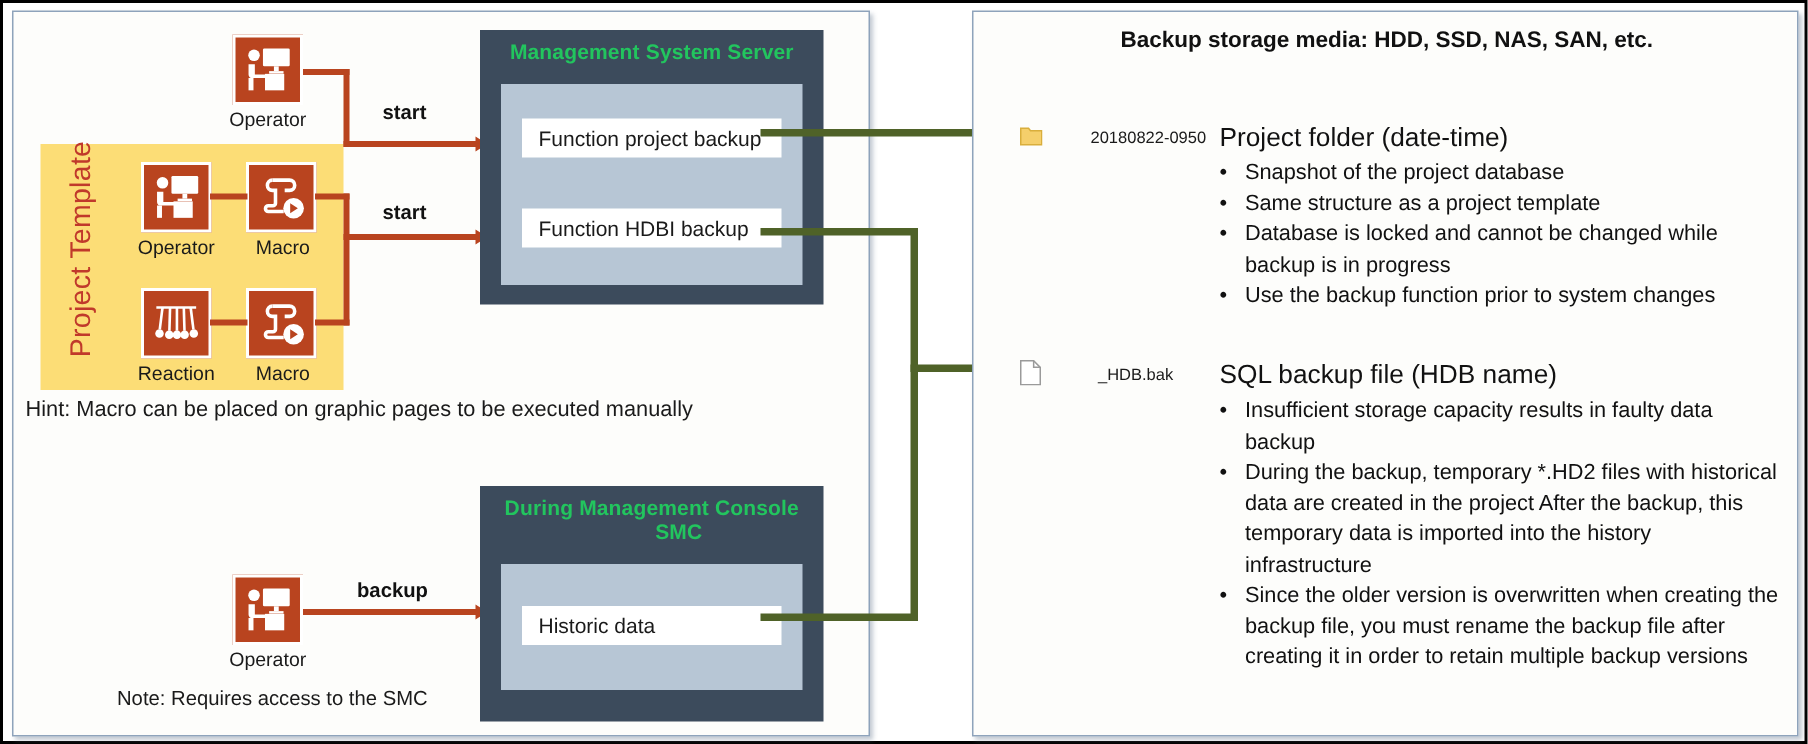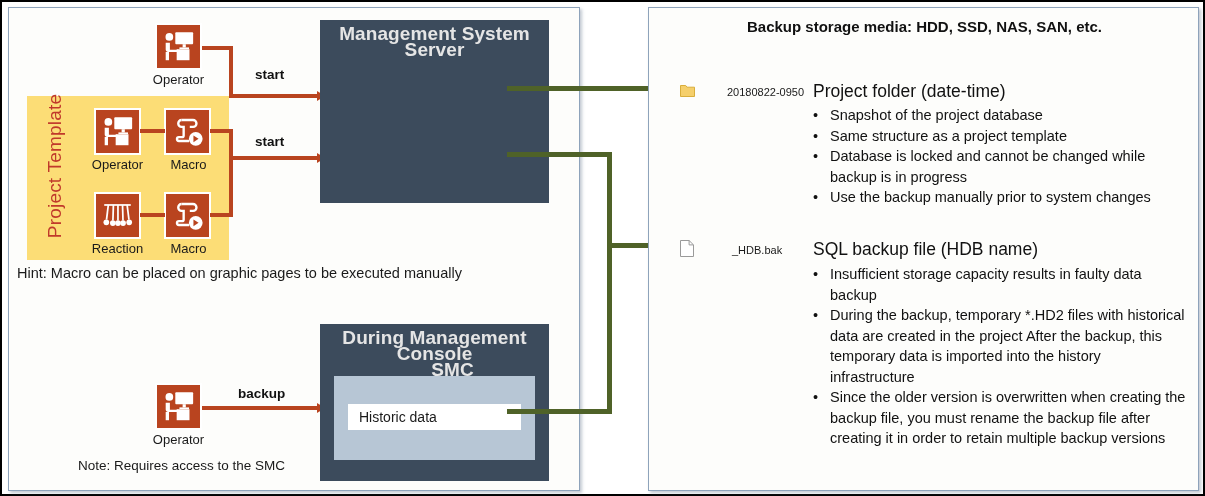--- a/index.html
+++ b/index.html
@@ -10,21 +10,21 @@
     overflow:hidden;
   }
   #root{position:relative;width:1205px;height:496px;box-sizing:border-box;border:2px solid #000;background:#fff;}
 
   .panel{position:absolute;background:#fdfdfb;border:1px solid #8ea3bb;box-shadow:2px 2px 3px rgba(120,135,155,.45);box-sizing:border-box;}
   #panel-left{left:6px;top:5px;width:572px;height:484px;}
   #panel-right{left:646px;top:5px;width:551px;height:484px;}
 
   
   .server-box{position:absolute;background:#3c4b5c;box-sizing:border-box;}
-  .server-title{color:#e5e5e5;font-weight:bold;font-size:19px;text-align:center;line-height:16px;padding-top:6px;letter-spacing:.1px;}
+  .server-title{color:#22c55e;font-weight:bold;font-size:14px;text-align:center;line-height:16px;padding-top:6px;letter-spacing:.1px;}
   .server-inner{position:absolute;background:#b7c6d5;}
   .func-box{position:absolute;background:#fff;color:#1a1a1a;font-size:14px;display:flex;align-items:center;padding-left:11px;box-sizing:border-box;}
 
   
   #project-template{position:absolute;left:18px;top:88px;width:202px;height:164px;background:#fcdd76;}
   #project-template-label{
     position:absolute;left:-47px;top:59px;width:150px;
     transform:rotate(-90deg);
     color:#c0392b;font-size:19px;font-weight:normal;text-align:center;
     letter-spacing:.2px;
@@ -153,20 +153,24 @@
 
     <div class="red" style="left:201px;top:121px;width:23px;height:4px;"></div>
     <div class="red" style="left:201px;top:205px;width:23px;height:4px;"></div>
     <div class="red" style="left:220px;top:121px;width:4px;height:88px;"></div>
     <div class="red" style="left:220px;top:148px;width:90px;height:4px;"></div>
     <div class="arrow-r-red" style="left:308px;top:145px;"></div>
     <div class="conn-label" style="left:246px;top:126px;">start</div>
 
     <div class="server-box" style="left:311px;top:12px;width:229px;height:183px;">
       <div class="server-title">Management System Server</div>
+      <div class="server-inner" style="left:14px;top:36px;width:201px;height:134px;">
+        <div class="func-box" style="left:14px;top:23px;width:173px;height:26px;">Function project backup</div>
+        <div class="func-box" style="left:14px;top:83px;width:173px;height:26px;">Function HDBI backup</div>
+      </div>
     </div>
 
     <div class="note" style="left:8px;top:257px;">Hint: Macro can be placed on graphic pages to be executed manually</div>
 
     <div class="icon-tile" style="left:146px;top:375px;">
       <svg viewBox="0 0 47 47">
           <g fill="#ffffff">
         <circle cx="13.5" cy="13" r="4.2"></circle>
         <rect x="20" y="8" width="19.5" height="13" rx="1"></rect>
         <rect x="28" y="21" width="3.5" height="3.5"></rect>
@@ -224,21 +228,21 @@
       <div class="b">
           <span class="dot">•</span>
           <span class="txt">Same structure as a project template</span>
         </div>
       <div class="b">
           <span class="dot">•</span>
           <span class="txt">Database is locked and cannot be changed while backup is in progress</span>
         </div>
       <div class="b">
           <span class="dot">•</span>
-          <span class="txt">Use the backup manually prior to system changes</span>
+          <span class="txt">Use the backup function prior to system changes</span>
         </div>
     </div>
 
     <div class="file-icon" style="left:31px;top:232px;">
       <svg viewBox="0 0 14 17">
           <path d="M0.5 0.5h8.6l4.4 4.4v11.6H0.5z" fill="#ffffff" stroke="#9a9a9a" stroke-width="1"></path>
           <path d="M9.1 0.5v4.4h4.4" fill="none" stroke="#9a9a9a" stroke-width="1"></path>
         </svg>
     </div>
     <div class="res-label" style="left:83px;top:236px;">_HDB.bak</div>

